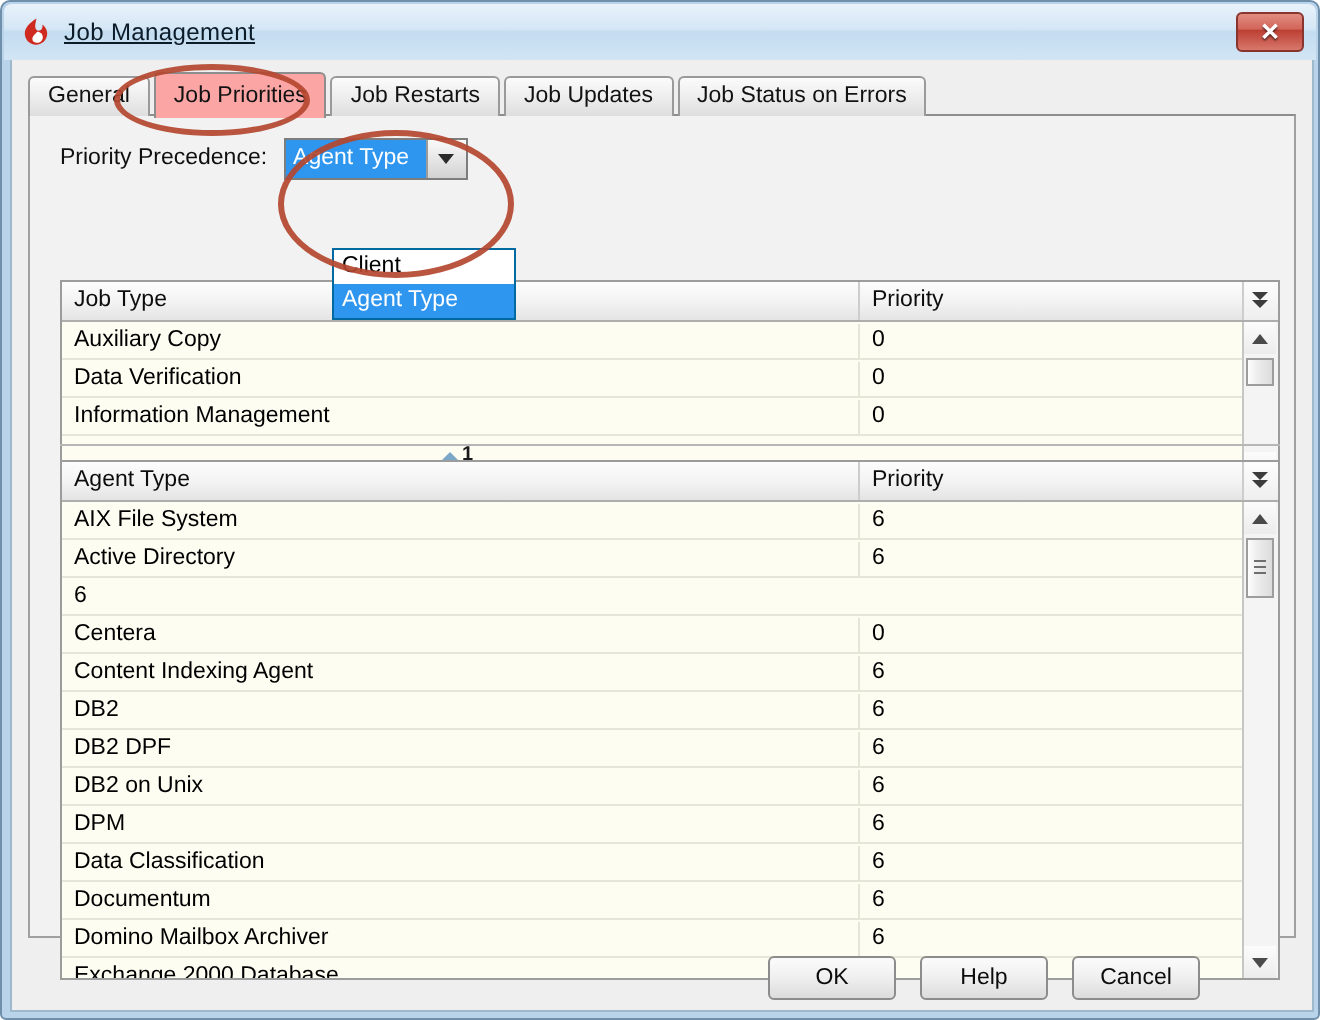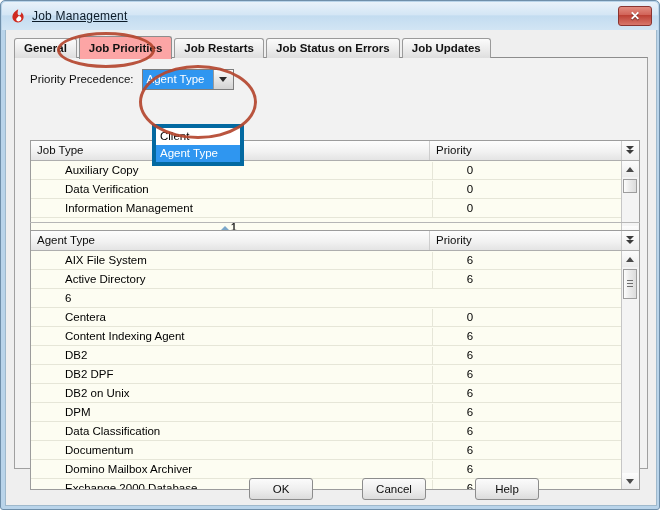--- a/index.html
+++ b/index.html
@@ -88,21 +88,20 @@
   }
 
   
   #tabstrip {
     position: absolute;
     left: 8px;
     top: 6px;
     height: 22px;
     display: flex;
     align-items: flex-end;
-    font-weight: bold;
   }
   .tab {
     height: 20px;
     box-sizing: border-box;
     padding: 0 9px;
     line-height: 19px;
     font-size: 11.5px;
     color: #121212;
     background: linear-gradient(to bottom, #fbfbfb 0%, #ececec 55%, #dedede 100%);
     border: 1px solid #9a9a9a;
@@ -184,25 +183,25 @@
   .caret-down {
     width: 0; height: 0;
     border-left: 4px solid transparent;
     border-right: 4px solid transparent;
     border-top: 5px solid #2a2a2a;
   }
 
   
   #combo-list {
     position: absolute;
-    left: 146px;
+    left: 160px;
     top: 94px;
     width: 92px;
     box-sizing: border-box;
-    border: 4px solid #0369a1;
+    border: 1px solid #0369a1;
     background: #ffffff;
     z-index: 40;
   }
   .combo-option {
     height: 17px;
     line-height: 17px;
     font-size: 11.5px;
     padding-left: 4px;
     color: #000000;
     white-space: nowrap;
@@ -289,21 +288,20 @@
     cursor: default;
   }
   .cell {
     font-size: 11.5px;
     color: #000000;
     line-height: 17px;
     padding-left: 6px;
     box-sizing: border-box;
     white-space: nowrap;
     overflow: hidden;
-    margin-left: 28px;
   }
   .cell.col-name { width: 399px; border-right: 1px solid #e6e6d8; }
   .cell.col-prio { width: 172px; }
 
   
   .vscroll {
     position: absolute;
     right: 0;
     top: 20px;
     bottom: 0;
@@ -388,27 +386,26 @@
     font-weight: bold;
     color: #1a1a1a;
     line-height: 10px;
   }
 
   
   #buttonbar {
     position: absolute;
     left: 0;
     top: 443px;
-    width: 533px;
+    width: 594px;
     height: 32px;
     display: flex;
     align-items: center;
     justify-content: flex-end;
     box-sizing: border-box;
-    gap: 37px;
   }
   .btn {
     width: 64px;
     height: 22px;
     box-sizing: border-box;
     margin-left: 12px;
     font-size: 11.5px;
     color: #0c0c0c;
     background: linear-gradient(to bottom, #fbfbfb 0%, #efefef 50%, #dcdcdc 100%);
     border: 1px solid #8c8c8c;
@@ -448,22 +445,22 @@
       <span>✕</span>
     </div>
   </div>
 
   <div id="client">
 
     <div id="tabstrip">
       <div class="tab">General</div>
       <div class="tab active">Job Priorities</div>
       <div class="tab">Job Restarts</div>
+      <div class="tab">Job Updates</div>
       <div class="tab">Job Status on Errors</div>
-      <div class="tab">Job Updates</div>
     </div>
 
     <div id="tabpanel"></div>
 
     <div id="precedence-row">
       <span id="precedence-label">Priority Precedence:</span>
       <div id="combo">
         <div id="combo-value">Agent Type</div>
         <div id="combo-arrow">
           <span class="caret-down"></span>
@@ -595,21 +592,21 @@
             </span>
         </div>
         <div class="sb-btn down">
             <span class="tri-down"></span>
           </div>
       </div>
     </div>
 
     <div id="buttonbar">
       <div class="btn">OK</div>
+      <div class="btn">Help</div>
       <div class="btn">Cancel</div>
-      <div class="btn">Help</div>
     </div>
 
   </div>
 
   <div class="annot" id="annot-tab"></div>
   <div class="annot" id="annot-combo"></div>
 </div>
 
 </body></html>

